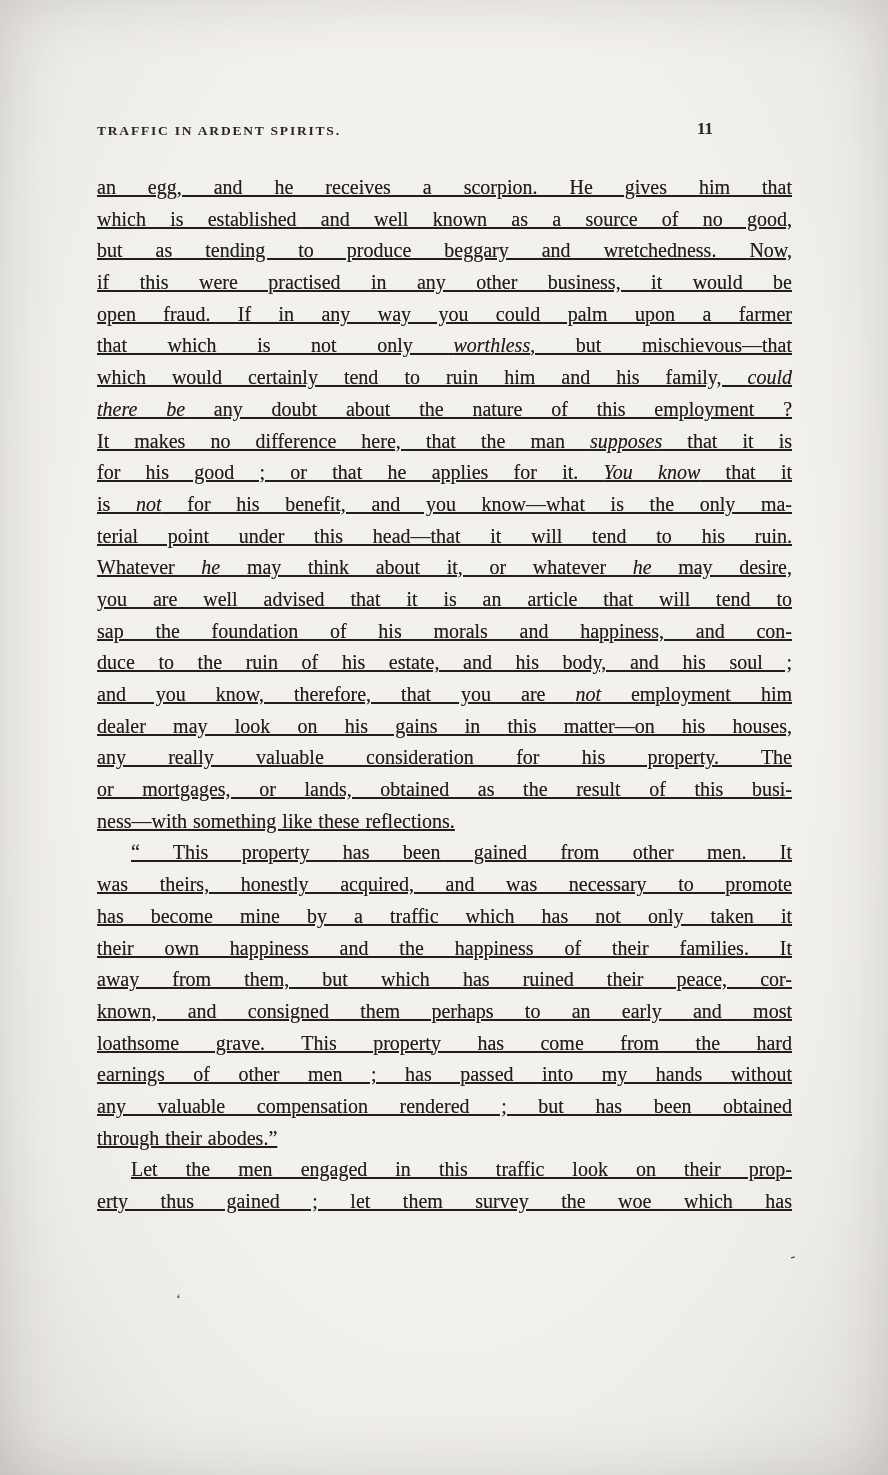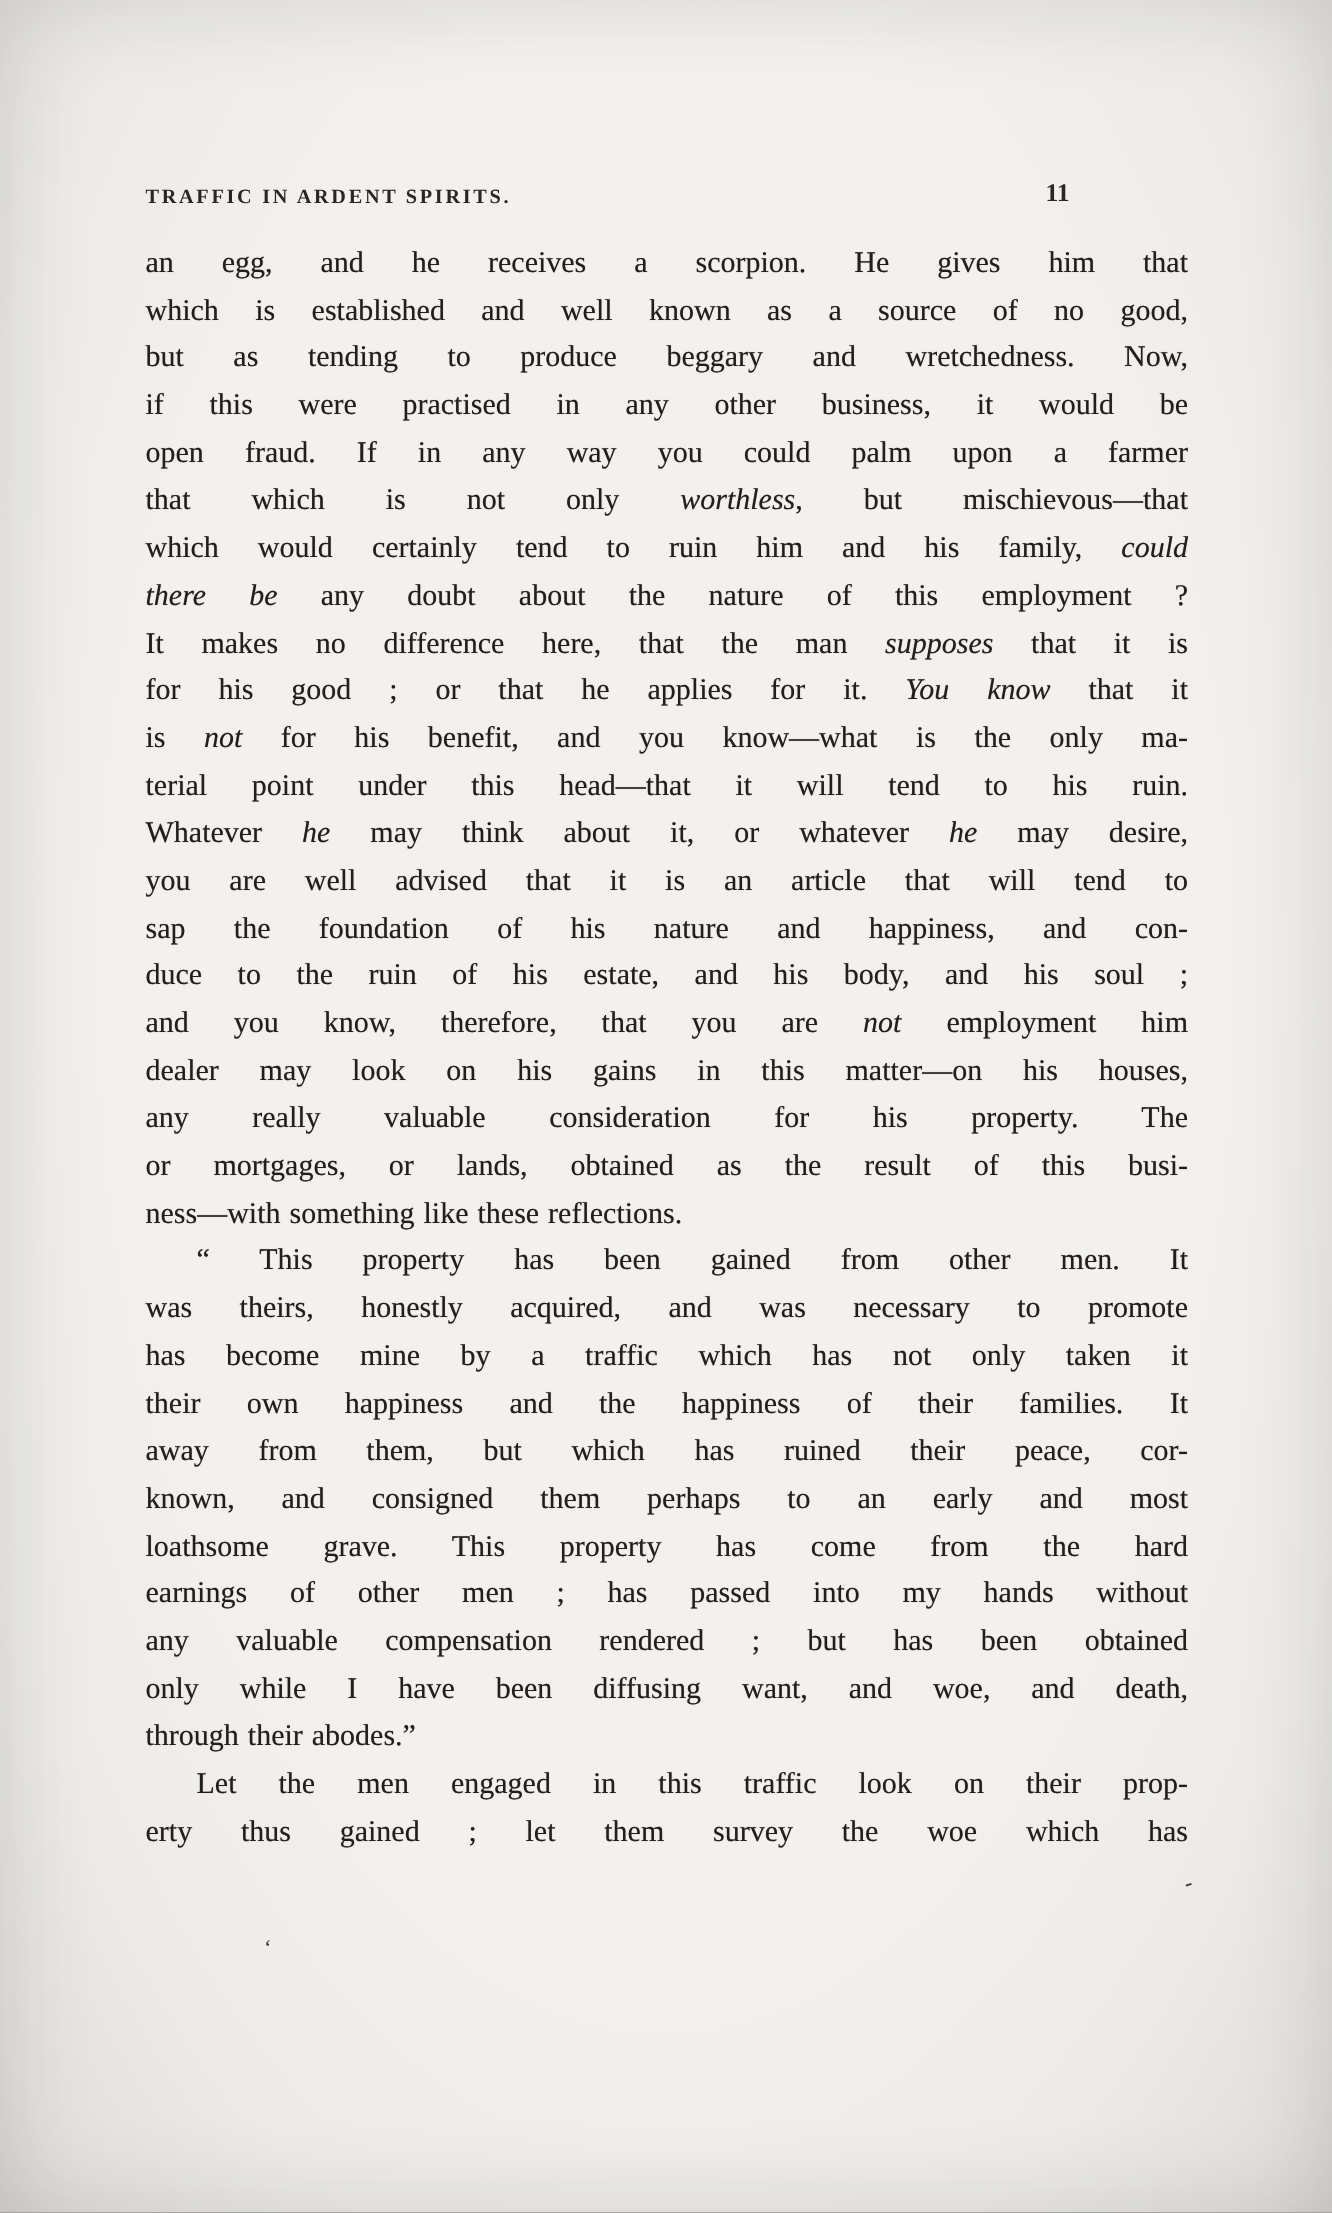--- a/index.html
+++ b/index.html
@@ -39,22 +39,23 @@
     position: absolute;
     right: 79px;
     top: 0;
     font-size: 17px;
     font-weight: bold;
     color: #2a2723;
   }
   .body-text {
     position: absolute;
     left: 97px;
-    top: 160px;
+    top: 172px;
     width: 695px;
+    text-decoration: underline;
   }
   .line {
     height: 31.7px;
     font-size: 20px;
     line-height: 31.7px;
     text-align: justify;
     text-align-last: justify;
     word-spacing: 1px;
     white-space: normal;
     text-shadow: 0 0 0.5px rgba(33,30,27,0.55);
@@ -102,37 +103,36 @@
       <div class="line"><span>open fraud.  If in any way you could palm upon a farmer</span></div>
       <div class="line"><span>that which is not only </span><span class="it">worthless</span><span>, but mischievous—that</span></div>
       <div class="line"><span>which would certainly tend to ruin him and his family, </span><span class="it">could</span></div>
       <div class="line"><span class="it">there be</span><span> any doubt about the nature of this employment ?</span></div>
       <div class="line"><span>It makes no difference here, that the man </span><span class="it">supposes</span><span> that it is</span></div>
       <div class="line"><span>for his good ; or that he applies for it.  </span><span class="it">You know</span><span> that it</span></div>
       <div class="line"><span>is </span><span class="it">not</span><span> for his benefit, and you know—what is the only ma-</span></div>
       <div class="line"><span>terial point under this head—that it will tend to his ruin.</span></div>
       <div class="line"><span>Whatever </span><span class="it">he</span><span> may think about it, or whatever </span><span class="it">he</span><span> may desire,</span></div>
       <div class="line"><span>you are well advised that it is an article that will tend to</span></div>
-      <div class="line"><span>sap the foundation of his nature and happiness, and con-</span></div>
+      <div class="line"><span>sap the foundation of his morals and happiness, and con-</span></div>
       <div class="line"><span>duce to the ruin of his estate, and his body, and his soul ;</span></div>
       <div class="line"><span>and you know, therefore, that you are </span><span class="it">not</span><span> employment him</span></div>
       <div class="line"><span>dealer may look on his gains in this matter—on his houses,</span></div>
       <div class="line"><span>any really valuable consideration for his property.  The</span></div>
       <div class="line"><span>or mortgages, or lands, obtained as the result of this busi-</span></div>
       <div class="line last"><span>ness—with something like these reflections.</span></div>
       <div class="line indent"><span>“ This property has been gained from other men.  It</span></div>
       <div class="line"><span>was theirs, honestly acquired, and was necessary to promote</span></div>
       <div class="line"><span>has become mine by a traffic which has not only taken it</span></div>
       <div class="line"><span>their own happiness and the happiness of their families.  It</span></div>
       <div class="line"><span>away from them, but which has ruined their peace, cor-</span></div>
       <div class="line"><span>known, and consigned them perhaps to an early and most</span></div>
       <div class="line"><span>loathsome grave.  This property has come from the hard</span></div>
       <div class="line"><span>earnings of other men ; has passed into my hands without</span></div>
       <div class="line"><span>any valuable compensation rendered ; but has been obtained</span></div>
-      <div class="line"><span>only while I have been diffusing want, and woe, and death,</span></div>
       <div class="line last"><span>through their abodes.”</span></div>
       <div class="line indent"><span>Let the men engaged in this traffic look on their prop-</span></div>
       <div class="line"><span>erty thus gained ;  let them survey the woe which has</span></div>
     </div>
 
   <span class="artifact right-mark">-</span>
   <span class="artifact bottom-mark">‘</span>
 
 </div>
 

